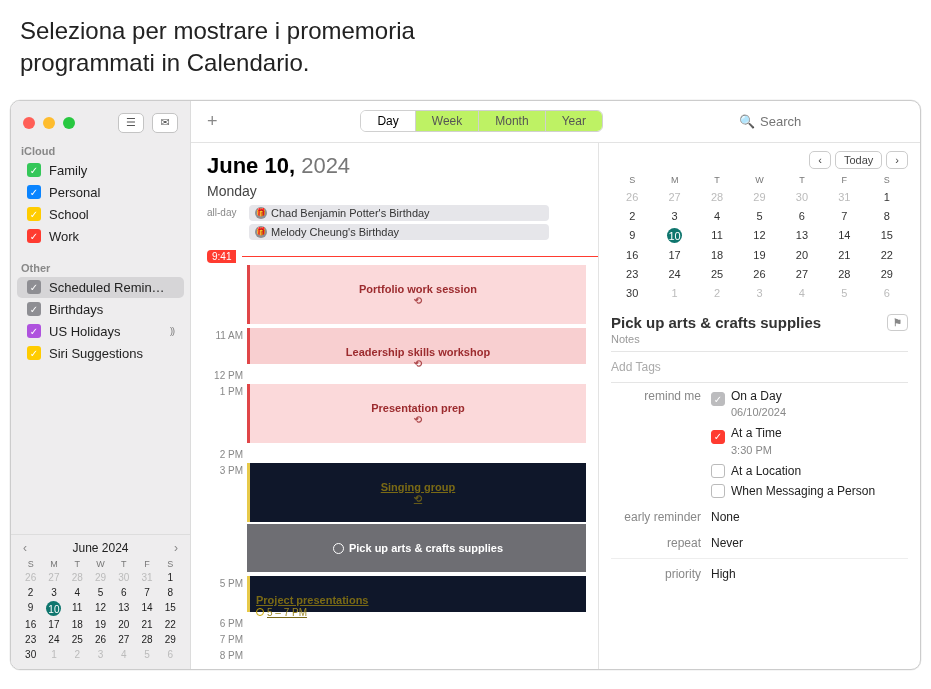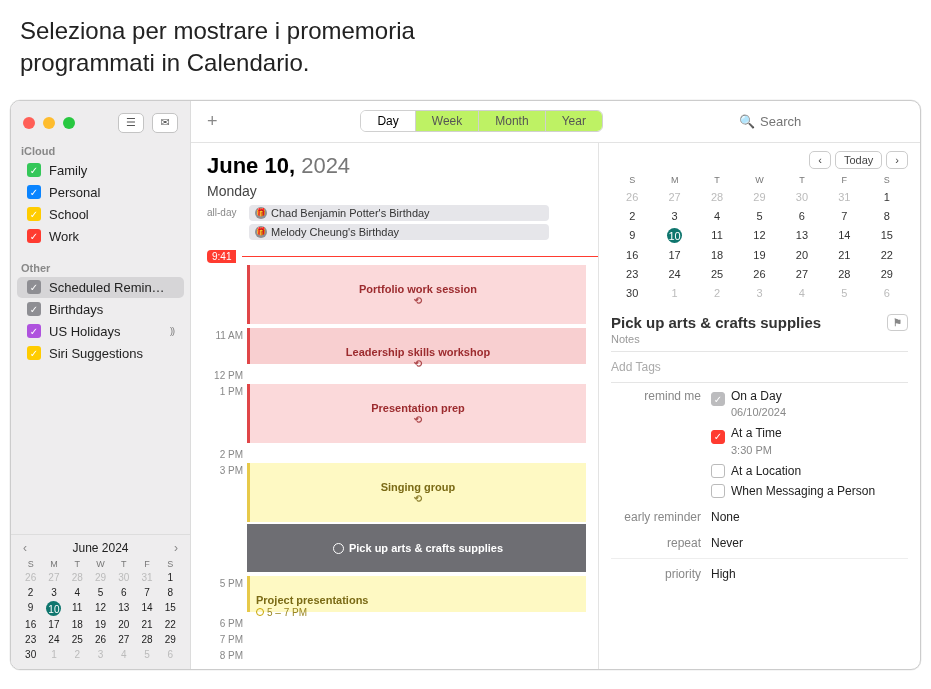--- a/index.html
+++ b/index.html
@@ -55,21 +55,21 @@
 .now-pill { background:#ff3b30; color:#fff; font-size:10px; padding:1px 5px; border-radius:4px 0 0 4px;}
 .now-bar { flex:1; height:1px; background:#ff3b30;}
 
 .hour-row { display:flex; align-items:flex-start; gap:4px; margin-top:2px;}
 .hour-lbl { width:36px; text-align:right; font-size:10px; color:#888; padding-top:2px;}
 .evblock { flex:1; margin-right:12px;}
 .ev { border-radius:0; padding:18px 6px; font-size:11px; font-weight:600; border-left:3px solid; position:relative; margin-bottom:2px; display:flex; justify-content:space-between; align-items:center;flex-direction:column;}
 .repeat { font-size:10px; opacity:.8;}
 .red-ev { background:#fbd9da; color:#9c2b2e; border-color:#e04648;}
 .red-ev2 { background:#f8cfd0; color:#9c2b2e; border-color:#e04648;}
-.yel-ev { background:#fef9c3; color:#7a6a15; border-color:#e7c949;}
+.yel-ev { background:#0f172a; color:#7a6a15; border-color:#e7c949;text-decoration:underline;}
 .sel-ev { background:#6e6e73; color:#fff; border-color:#6e6e73; border-left:none; padding-left:9px;}
 .sel-ev .circle { width:11px;height:11px;border:1.5px solid #fff;border-radius:50%;display:inline-block;margin-right:5px;vertical-align:-2px;}
 .ev.tall { height:34px; align-items:flex-start; }
 .ev.tall .sub { display:block; font-size:10px; font-weight:400; color:#9a8622; margin-top:1px;}
 .ev.tall .tinydot { width:8px;height:8px;border:1.5px solid #c9a600;border-radius:50%;display:inline-block;margin-right:3px;}
 
 .inspector { width:322px; border-left:1px solid #e3e3e3; padding:8px 12px; font-size:12px; color:#333; overflow:hidden;}
 .insp-nav { display:flex; justify-content:flex-end; gap:4px; margin-bottom:6px;}
 .insp-btn { border:1px solid #ccc; border-radius:5px; padding:2px 8px; font-size:11px; background:#fff; color:#444;}
 .mini2 { font-size:11px;}

